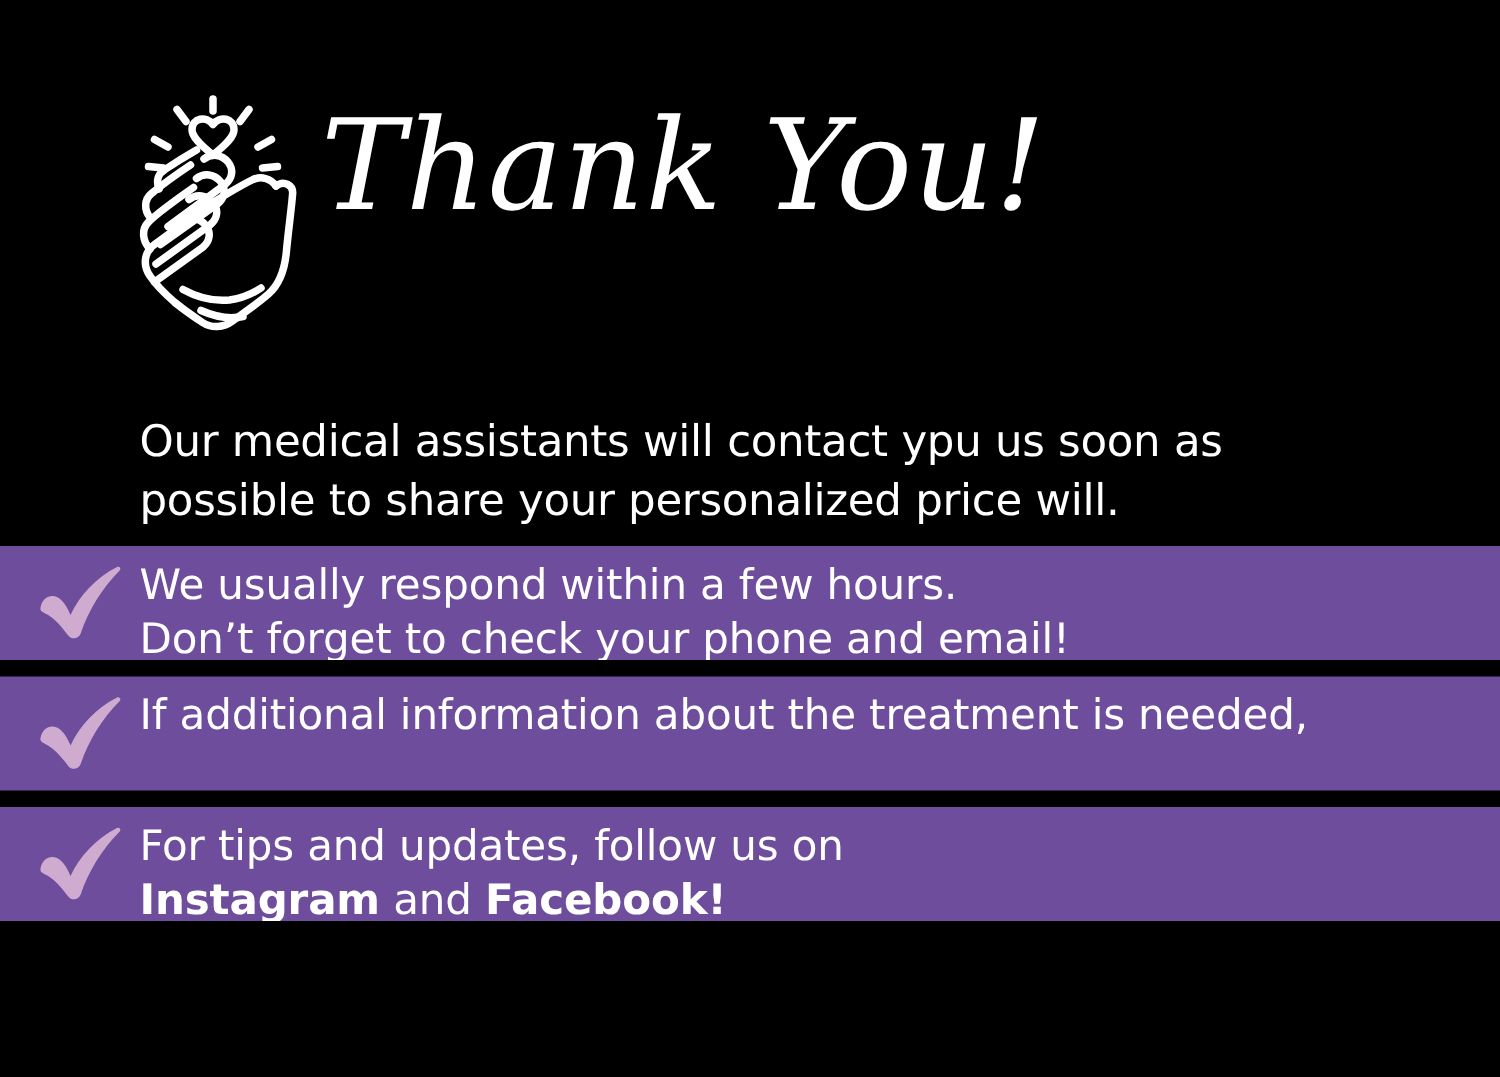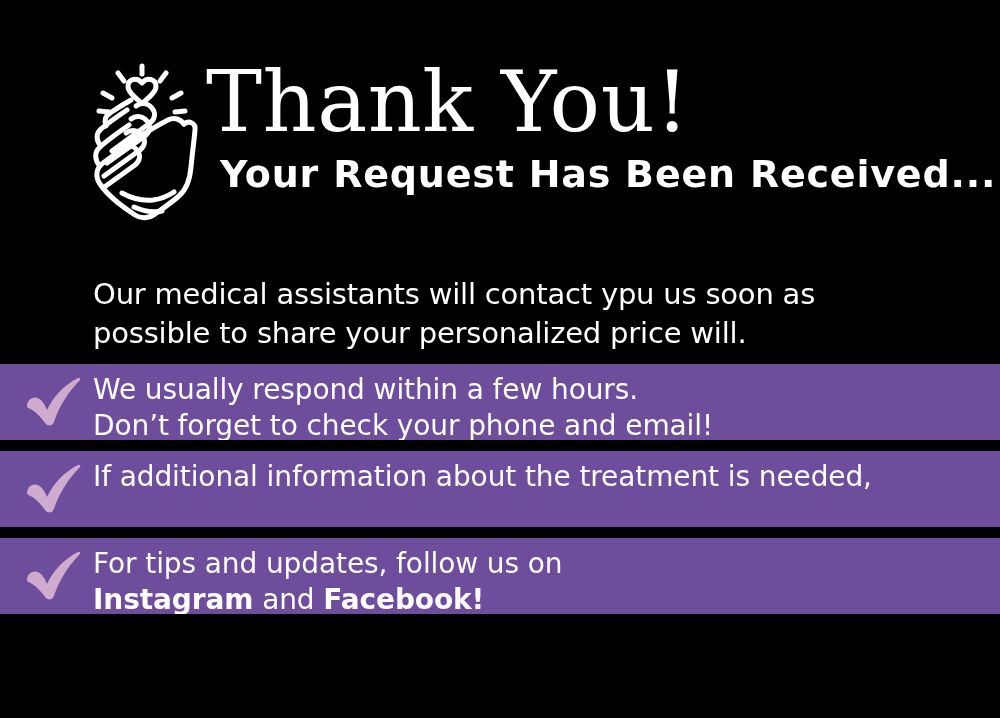--- a/index.html
+++ b/index.html
@@ -36,27 +36,28 @@
   .hands-icon svg { display: block; width: 136px; height: 176px; }
 
   .title-block {
     position: absolute;
     left: 206px;
     top: 62px;
     width: 780px;
   }
   .title-main {
     font-family: "DejaVu Serif", "Liberation Serif", serif;
+    font-style: italic;
     font-weight: 400;
     font-size: 84px;
     line-height: 0.96;
     color: #ffffff;
     letter-spacing: 0.5px;
     white-space: nowrap;
-    margin: 0;
+    margin: 8px;
     padding: 0;
   }
   .title-sub {
     font-family: "DejaVu Sans", "Liberation Sans", sans-serif;
     font-weight: 700;
     font-size: 38px;
     line-height: 1.0;
     color: #ffffff;
     letter-spacing: 0.8px;
     white-space: nowrap;
@@ -157,21 +158,20 @@
           <path d="M47 86 c5 -4 12 -3 16 2 c4 5 3 11 -2 15 l-32 23"></path>
 
           <path d="M48 131 c9 5 20 8 31 7 c8 -1 15 -4 21 -8"></path>
           <path d="M60 145 c9 4 19 6 28 4"></path>
         </g>
       </svg>
     </div>
 
     <div class="title-block">
       <div class="title-main">Thank You!</div>
-      <div class="title-sub">Your Request Has Been Received...</div>
     </div>
   </div>
 
   <div class="intro">
     <span class="line">Our medical assistants will contact ypu us soon as</span>
     <span class="line">possible to share your personalized price will.</span>
   </div>
 
   <div class="bands">
 

